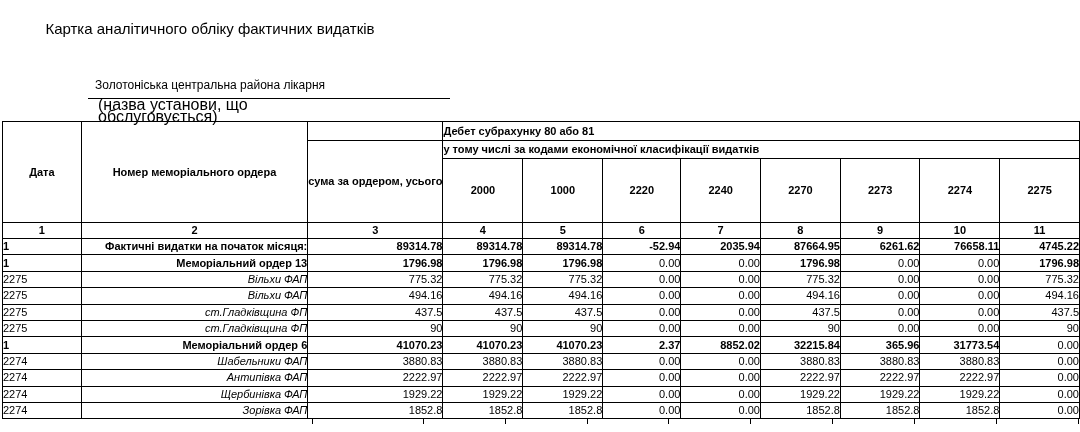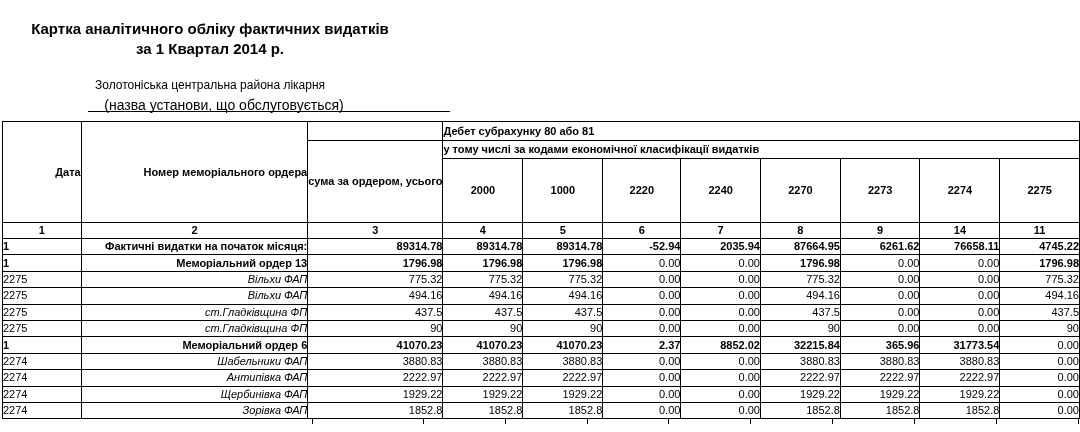--- a/index.html
+++ b/index.html
@@ -18,46 +18,45 @@
   }
 
   
   .title-block {
     position: absolute;
     top: 19px;
     left: 0;
     width: 420px;
     text-align: center;
     font-size: 15px;
-    font-weight: bold;
+    font-weight: normal;
     line-height: 20px;
   }
 
   
   .institution-wrap {
     position: absolute;
     top: 79px;
     left: 88px;
     width: 362px;
     border-bottom: 1px solid #000;
-    padding-bottom: 19px;
+    padding-bottom: 6px;
   }
   .institution-text {
     font-size: 12px;
     padding-left: 7px;
     line-height: 13px;
     white-space: nowrap;
   }
   .institution-caption {
     position: absolute;
     top: 99px;
     left: 98px;
     width: 252px;
-    text-align: center;
-    font-size: 14px;
+    font-size: 16px;
     line-height: 12px;
   }
 
   
   table.card {
     position: absolute;
     top: 121px;
     left: 2px;
     border-collapse: collapse;
     table-layout: fixed;
@@ -70,21 +69,21 @@
     overflow: hidden;
     white-space: nowrap;
     line-height: 13px;
   }
   tr.r-head1 { height: 19px; }
   tr.r-head2 { height: 18px; }
   tr.r-codes { height: 64px; padding-left: 8px; }
   tr.r-nums  { height: 16px; }
   tbody.data tr { height: 16.4px; }
 
-  th.h-date, th.h-order { text-align: right; font-weight: bold; }
+  th.h-date, th.h-order { text-align: center; font-weight: bold; }
   th.h-total {
     text-align: center;
     font-weight: bold;
     white-space: normal;
     padding: 0 22px;
     margin-left: 34px;
   }
   th.h-debet, th.h-incl {
     text-align: left;
     font-weight: bold;
@@ -112,21 +111,20 @@
     background: #000;
   }
 </style>
 </head>
 <body>
 
 <div class="page">
 
   <div class="title-block">
     <div>Картка аналітичного обліку фактичних видатків</div>
-    <div>за 1 Квартал 2014 р.</div>
   </div>
 
   <div class="institution-wrap">
     <div class="institution-text">Золотоніська центральна района лікарня</div>
   </div>
   <div class="institution-caption">(назва установи, що обслуговується)</div>
 
   <table class="card">
     <colgroup>
       <col style="width:82px">
@@ -165,21 +163,21 @@
       <tr class="r-nums">
         <td class="colnum">1</td>
         <td class="colnum">2</td>
         <td class="colnum">3</td>
         <td class="colnum">4</td>
         <td class="colnum">5</td>
         <td class="colnum">6</td>
         <td class="colnum">7</td>
         <td class="colnum">8</td>
         <td class="colnum">9</td>
-        <td class="colnum">14</td>
+        <td class="colnum">10</td>
         <td class="colnum">11</td>
       </tr>
     </thead>
     <tbody class="data">
         <tr class="row-summary">
           <td class="c-date">1</td>
           <td class="c-name">Фактичні видатки на початок місяця:</td>
           <td class="c-num">89314.78</td>
           <td class="c-num">89314.78</td>
           <td class="c-num">89314.78</td>

